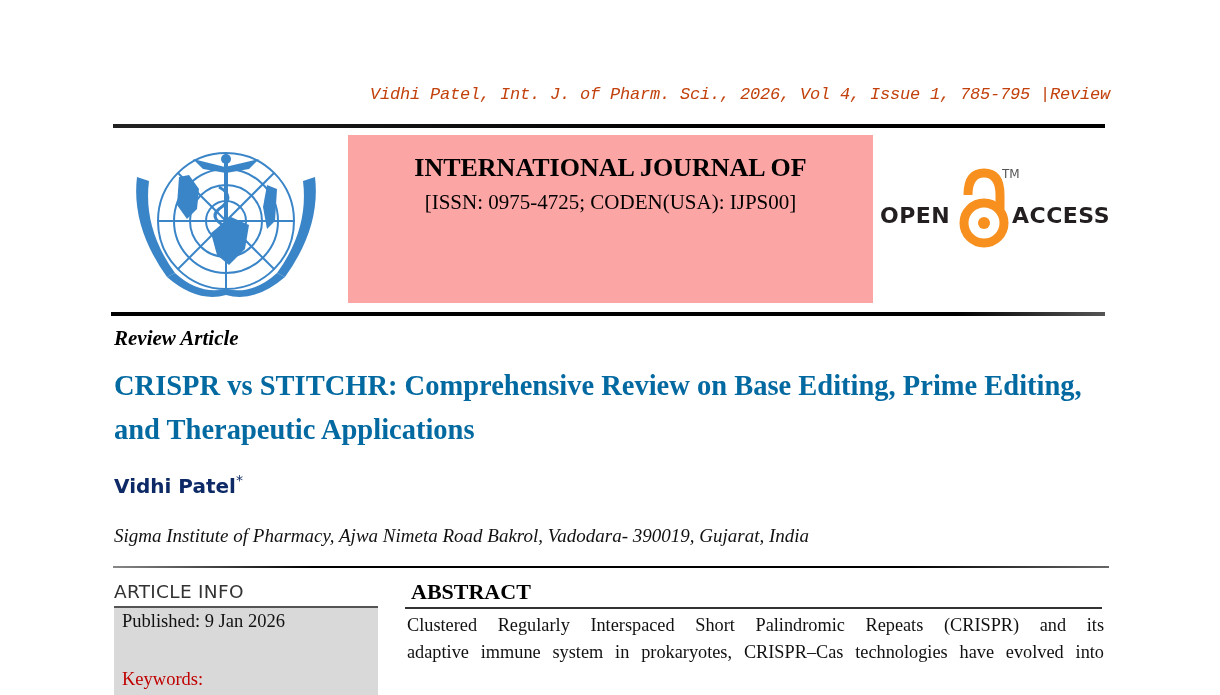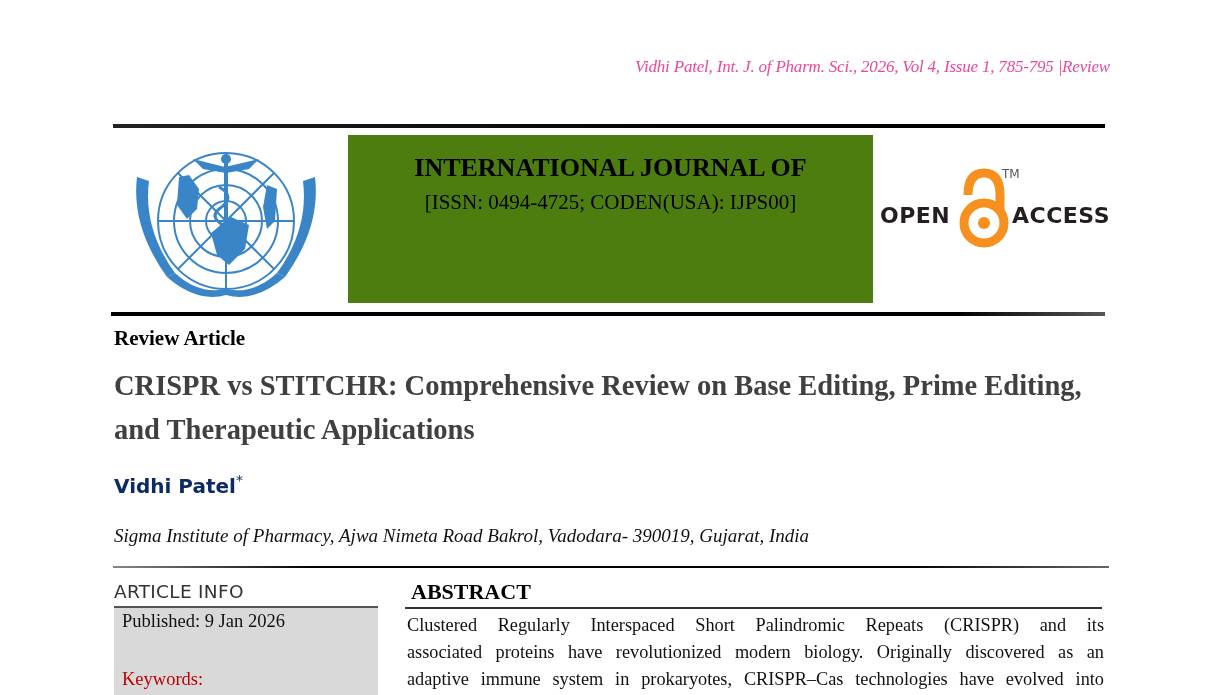--- a/index.html
+++ b/index.html
@@ -1,51 +1,51 @@
 <!DOCTYPE html>
 <html><head>
 <meta charset="utf-8">
 <style>
   html, body { margin: 0; padding: 0; background: #ffffff; }
   body { width: 1220px; height: 695px; position: relative; overflow: hidden; }
   .abs { position: absolute; }
   .running-head {
-    right: 110px; top: 57px;
-    font-family: Liberation Serif, serif; font-style: italic;
-    font-size: 17px; color: #ec4899; letter-spacing: -0.2px;
+    right: 110px; top: 85px;
+    font-family: Liberation Mono, monospace; font-style: italic;
+    font-size: 17px; color: #c2410c; letter-spacing: -0.2px;
   }
   .rule-top {
     left: 113px; top: 124px; width: 992px; height: 4px;
     background: linear-gradient(to right, #222 0%, #000 60%, #000 100%);
   }
   .rule-mid {
     left: 111px; top: 312px; width: 994px; height: 4px;
     background: linear-gradient(to right, #000 0%, #000 85%, #555 100%);
   }
   .logo { left: 127px; top: 137px; width: 198px; height: 168px; }
   .banner {
     left: 348px; top: 135px; width: 525px; height: 168px;
-    background: #4d7c0f; text-align: center;
+    background: #fca5a5; text-align: center;
     font-family: "Liberation Serif", serif; color: #000;
   }
   .banner .t1 { font-weight: bold; font-size: 26px; line-height: 36px; margin-top: 15px; }
   .banner .t2 { font-size: 21px; line-height: 34px; }
   .oa { left: 880px; top: 165px; width: 230px; height: 90px; }
   .oa-text {
     font-family: "DejaVu Sans", sans-serif; font-weight: bold; font-size: 22px;
     color: #231f20; position: absolute; top: 38px; letter-spacing: 0.5px;
   }
   .review-type {
     left: 114px; top: 326px;
-    font-family: "Liberation Serif", serif; font-weight: bold; font-size: 21px; color: #000;
+    font-family: "Liberation Serif", serif; font-weight: bold; font-size: 21px; color: #000; font-style: italic;
   }
   .title {
     left: 114px; top: 364px; width: 1000px;
     font-family: "Liberation Serif", serif; font-weight: bold; font-size: 28.5px;
-    line-height: 44px; color: #404040;
+    line-height: 44px; color: #0369a1;
   }
   .author {
     left: 114px; top: 472px;
     font-family: "DejaVu Sans", sans-serif; font-weight: bold; font-size: 20px; color: #0d2a66;
   }
   .author sup { font-size: 14px; font-weight: normal; color: #0d2a66; }
   .affil {
     left: 114px; top: 525px;
     font-family: "Liberation Serif", serif; font-style: italic; font-size: 19px; color: #111;
   }
@@ -108,21 +108,21 @@
       <path d="M158 140 Q128 166 99 158 L99 152 Q126 158 150 136 Z"></path>
     </g>
     <g fill="none" stroke="#3a85c8" stroke-width="3">
       <path d="M92 50 Q110 60 92 72 Q80 82 104 92"></path>
     </g>
   </svg>
 </div>
 
 <div class="abs banner">
   <div class="t1">INTERNATIONAL JOURNAL OF</div>
-  <div class="t2" style="line-height:32px">[ISSN: 0494-4725; CODEN(USA): IJPS00]</div>
+  <div class="t2" style="line-height:32px">[ISSN: 0975-4725; CODEN(USA): IJPS00]</div>
 </div>
 
 <div class="abs oa">
   <span class="oa-text" style="left:0">OPEN</span>
   <span class="oa-text" style="left:132px">ACCESS</span>
   <svg style="position:absolute;left:74px;top:0" width="60" height="88" viewBox="0 0 60 88">
     <path d="M14 30 Q14 8 30 8 Q46 8 46 30 L46 44" fill="none" stroke="#f7901e" stroke-width="9"></path>
     <circle cx="30" cy="58" r="20" fill="none" stroke="#f7901e" stroke-width="9"></circle>
     <circle cx="30" cy="58" r="6" fill="#f7901e"></circle>
   </svg>
@@ -144,15 +144,14 @@
 <div class="abs ai-head">ARTICLE INFO</div>
 <div class="abs ai-box">
   <div>Published:  9 Jan 2026</div>
   <div class="kw">Keywords:</div>
 </div>
 
 <div class="abs abs-head">ABSTRACT</div>
 <div class="abs abs-rule"></div>
 <div class="abs abs-body">
   <span>Clustered Regularly Interspaced Short Palindromic Repeats (CRISPR) and its</span>
-  <span>associated proteins have revolutionized modern biology. Originally discovered as an</span>
   <span>adaptive immune system in prokaryotes, CRISPR–Cas technologies have evolved into</span>
 </div>
 
 </body></html>

